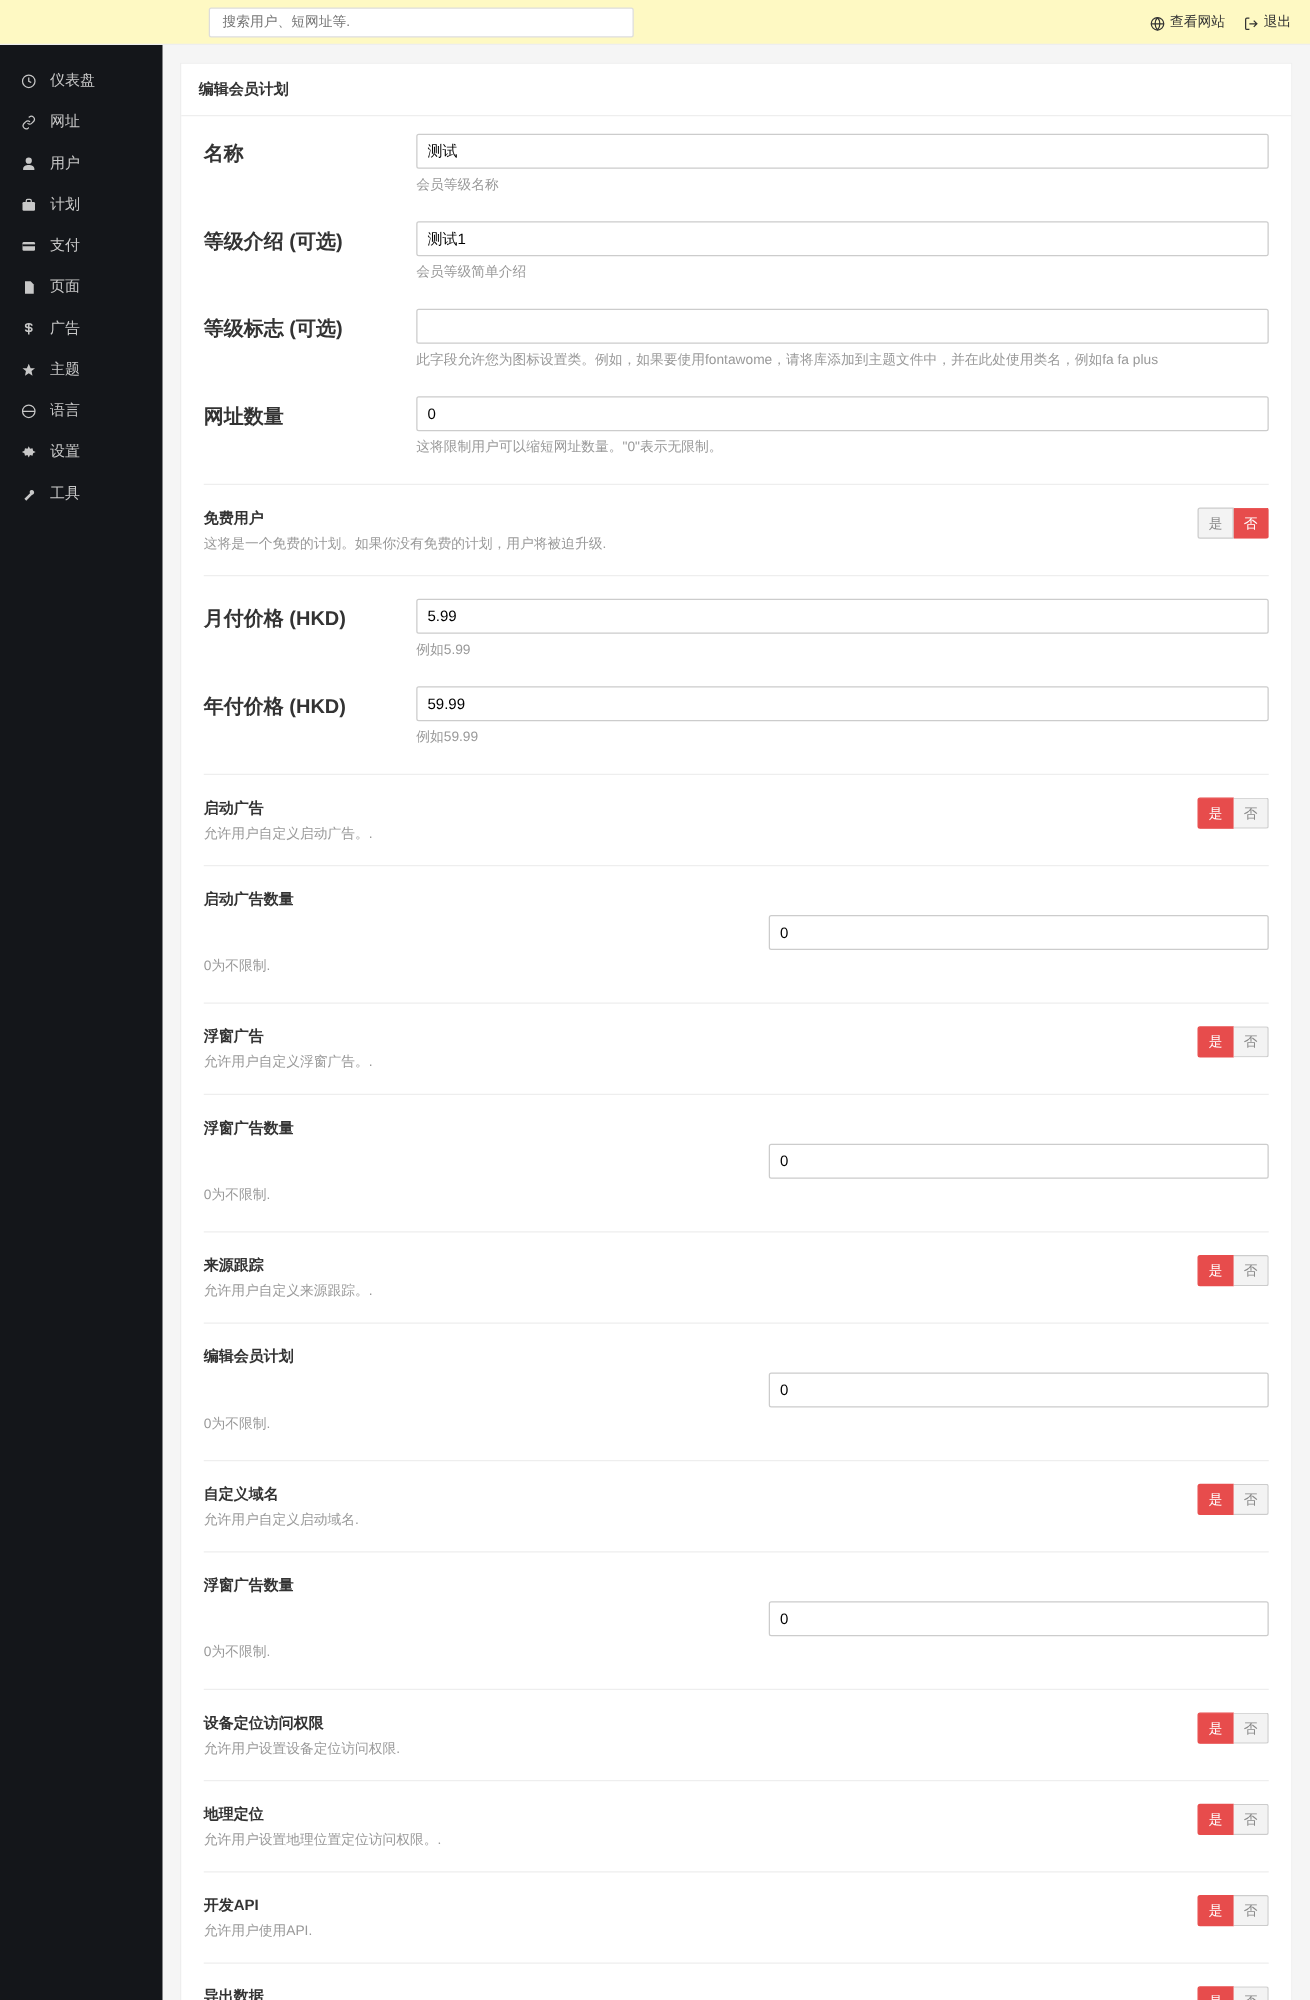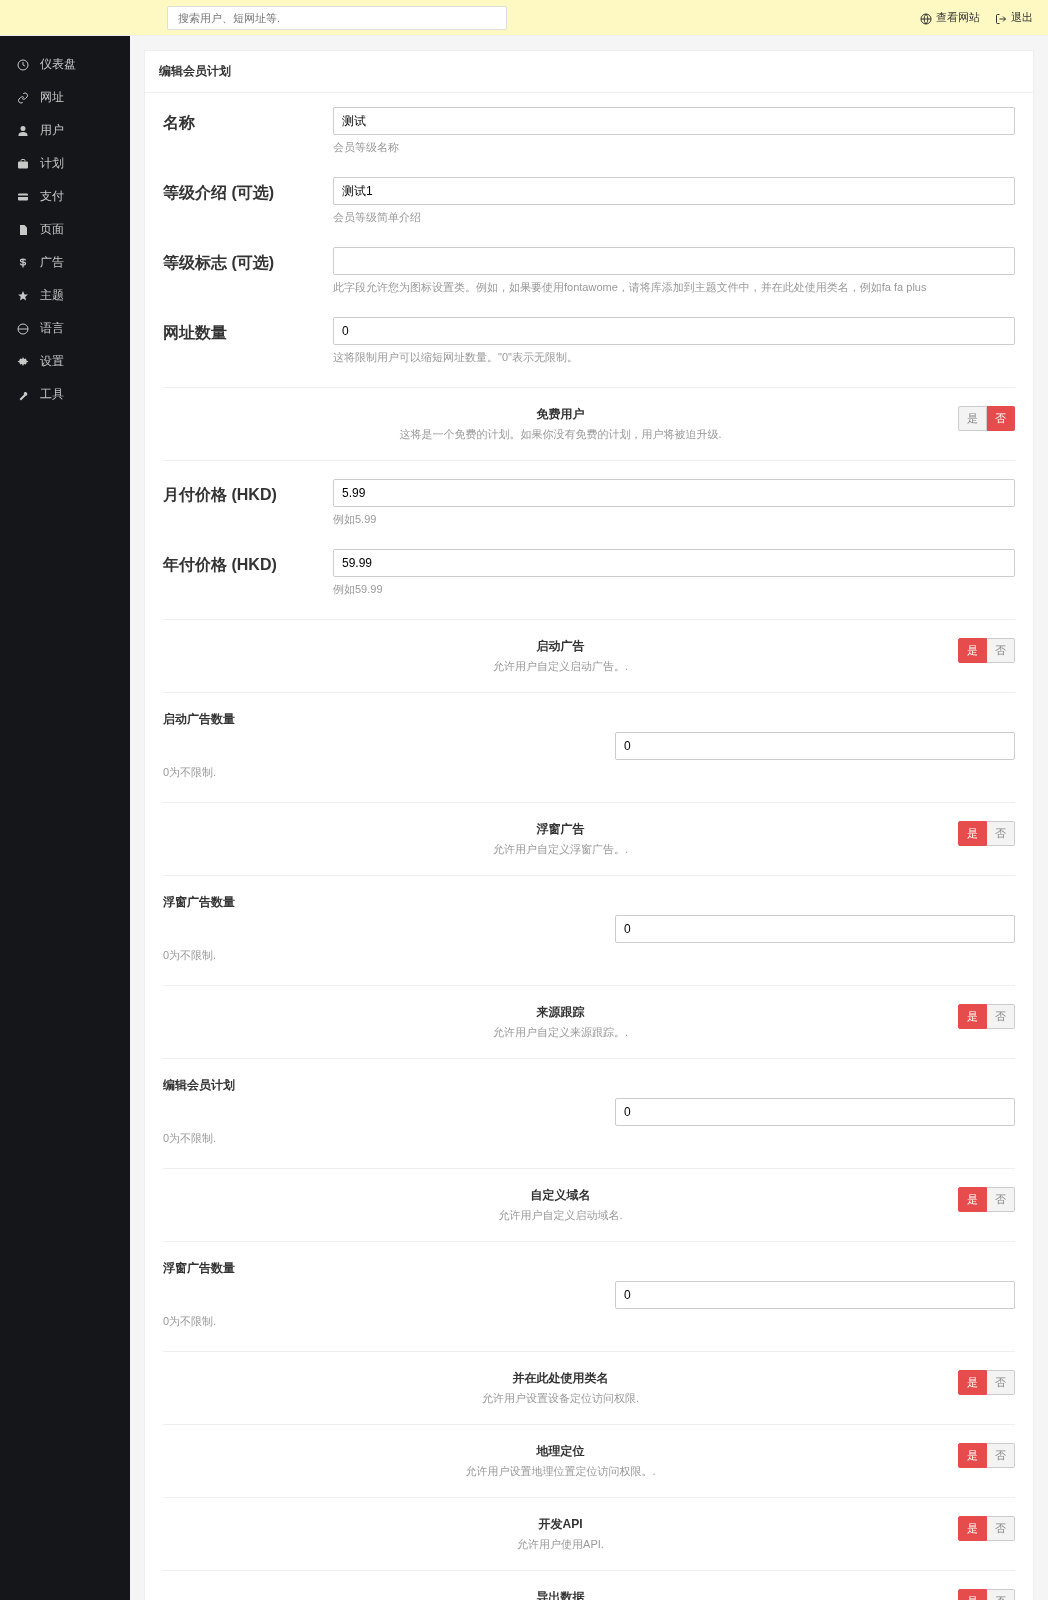--- a/index.html
+++ b/index.html
@@ -16,21 +16,21 @@
 .panel { background: #fff; margin: 14px 14px 8px 14px; border: 1px solid #eee; }
 .panel-header { padding: 12px 14px; border-bottom: 1px solid #eee; font-weight: bold; font-size: 12px; }
 .panel-body { padding: 14px 18px; }
 .form-row { display: flex; align-items: flex-start; margin-bottom: 22px; }
 .form-row .label { width: 170px; padding-top: 6px; font-size: 16px; font-weight: bold; }
 .form-row .field { flex: 1; }
 .form-row .field input[type="text"] { width: 100%; border: 1px solid #ccc; padding: 6px 8px; font-size: 12px; border-radius: 2px; }
 .form-row .help { color: #999; font-size: 11px; margin-top: 5px; }
 hr.sep { border: none; border-top: 1px solid #eee; margin: 10px 0 18px 0; }
 .toggle-row { display: flex; align-items: flex-start; margin-bottom: 18px; }
-.toggle-row .tleft { flex: 1; text-align: center; }
+.toggle-row .tleft { flex: 1; }
 .toggle-row .tleft .tlabel { font-weight: bold; font-size: 12px; margin-bottom: 4px; }
 .toggle-row .tleft .thint { color: #999; font-size: 11px; }
 .toggle-group { display: flex; }
 .toggle-group button { border: 1px solid #ccc; background: #f3f3f3; color: #888; padding: 4px 8px; font-size: 11px; cursor: pointer; min-width: 26px; }
 .toggle-group button:first-child { border-radius: 2px 0 0 2px; }
 .toggle-group button:last-child { border-radius: 0 2px 2px 0; border-left: none; }
 .toggle-group button.active { background: #e74c4c; color: #fff; border-color: #e74c4c; }
 .num-row { margin-bottom: 22px; }
 .num-row .nlabel { font-weight: bold; font-size: 12px; margin-bottom: 4px; }
 .num-row .nhint { color: #999; font-size: 11px; margin-top: 5px; }
@@ -322,21 +322,21 @@
               <div class="spacer2"></div>
               <input type="text" value="0" style="">
             </div>
           <div class="nhint">0为不限制.</div>
         </div>
 
         <hr class="sep">
 
         <div class="toggle-row">
           <div class="tleft">
-            <div class="tlabel">并在此处使用类名</div>
+            <div class="tlabel">设备定位访问权限</div>
             <div class="thint">允许用户设置设备定位访问权限.</div>
           </div>
           <div class="toggle-group">
             <button class="active">是</button>
             <button>否</button>
           </div>
         </div>
 
         <hr class="sep">
 

